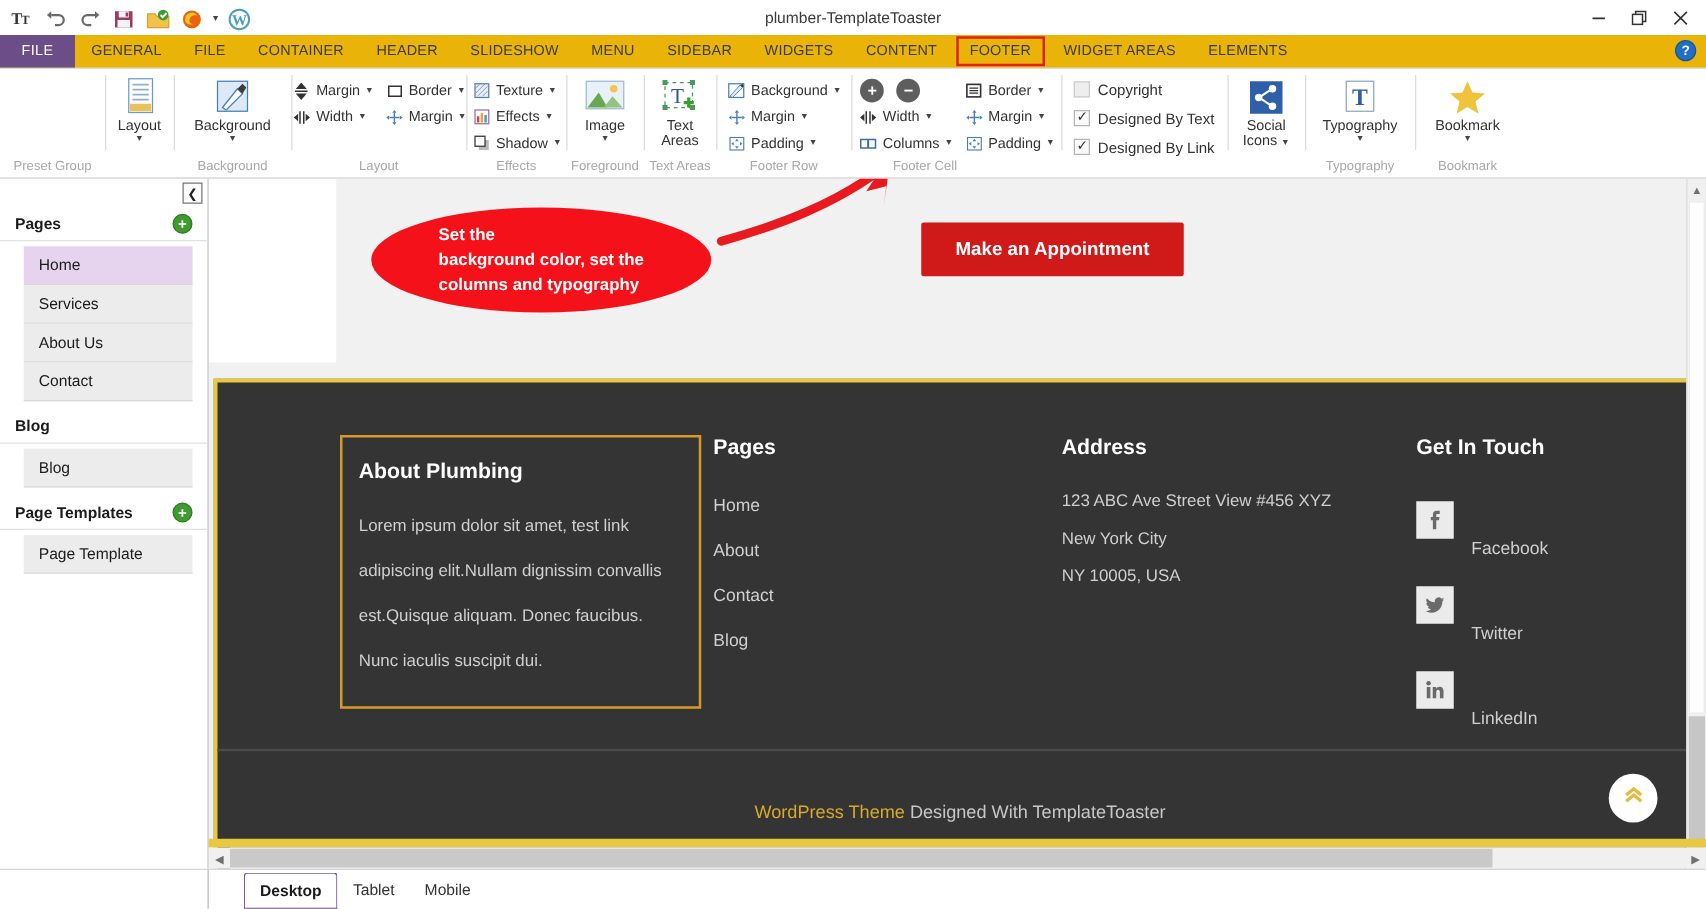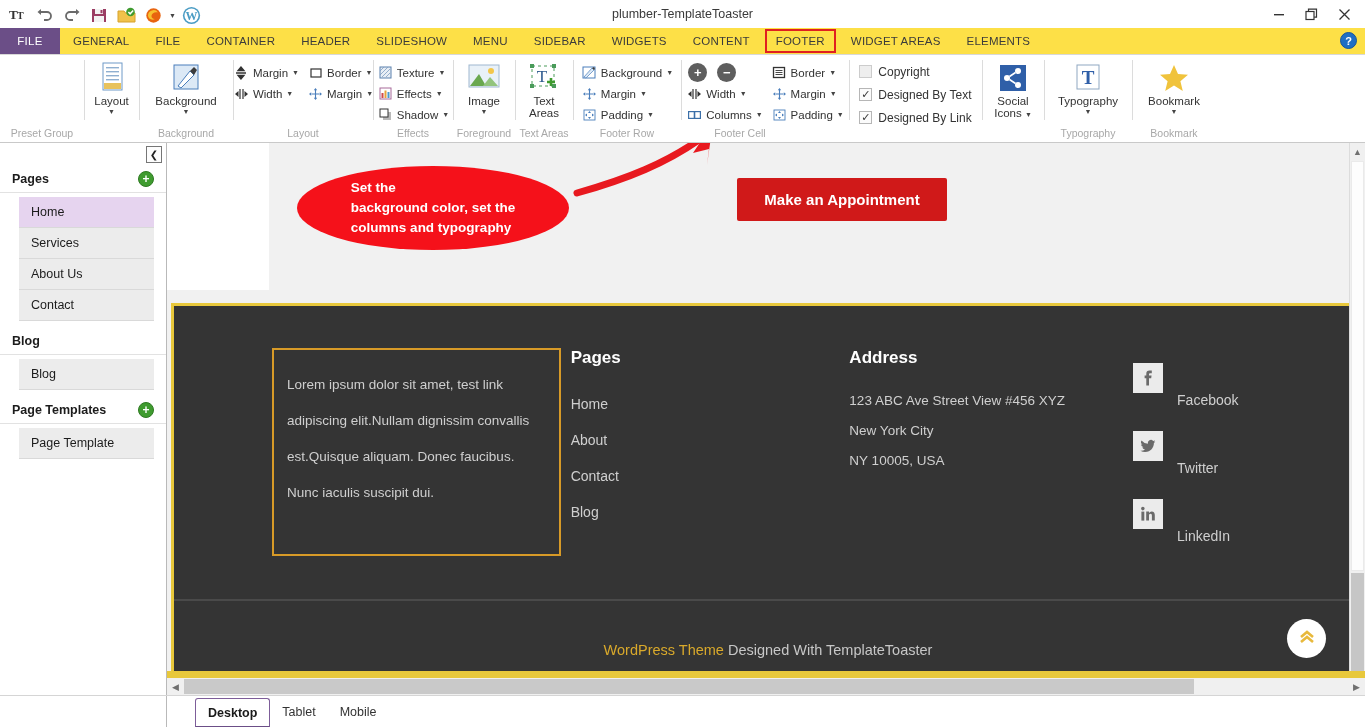--- a/index.html
+++ b/index.html
@@ -37,21 +37,21 @@
     display: flex; align-items: center; gap: 3px; z-index: 3;
   }
   .qat-btn {
     width: 24px; height: 24px; display: flex; align-items: center;
     justify-content: center;
   }
   .qat-caret { font-size: 7px; color: #444; margin: 0 1px; }
 
   
   .menubar {
-    height: 27px; background: #fde047;
+    height: 27px; background: #eab308;
     display: flex; align-items: stretch;
     border-bottom: 1px solid #d8d8d8;
     position: relative;
   }
   .tab-file {
     width: 60px; background: #6b4e87; color: #fff;
     display: flex; align-items: center; justify-content: center;
     font-size: 11.5px; letter-spacing: .3px;
   }
   .tab {
@@ -769,40 +769,42 @@
     <div class="canvas-top">
       <div class="white-left"></div>
       <div class="appt-btn">Make an Appointment</div>
     </div>
 
     <div class="footer-wrap">
       <div class="footer-main">
 
         <div class="fcol fcol-about">
           <div class="about-box">
+            <h4>About Plumbing</h4>
             <p>Lorem ipsum dolor sit amet, test link adipiscing elit.Nullam dignissim convallis est.Quisque aliquam. Donec faucibus. Nunc iaculis suscipit dui.</p>
           </div>
         </div>
 
         <div class="fcol fcol-pages">
           <h4>Pages</h4>
           <div class="flink">Home</div>
           <div class="flink">About</div>
           <div class="flink">Contact</div>
           <div class="flink">Blog</div>
         </div>
 
         <div class="fcol fcol-address">
           <h4>Address</h4>
           <div class="aline">123 ABC Ave Street View #456 XYZ</div>
           <div class="aline">New York City</div>
           <div class="aline">NY 10005, USA</div>
         </div>
 
         <div class="fcol fcol-touch">
+          <h4>Get In Touch</h4>
           <div class="social-row">
             <span class="social-ic">
               <svg width="18" height="18" viewBox="0 0 18 18">
                   <path d="M11 4.2 h1.8 V1.6 h-2.4 c-2 0-3.1 1.2-3.1 3.1 V6.6 H5.6 V9.2 H7.3 V16.4 H10 V9.2 h2.2 l.35-2.6 H10 V5.2 c0-.7.35-1 1-1z" fill="#6a6a6a"></path>
                 </svg>
             </span>
             <span class="nm">Facebook</span>
           </div>
           <div class="social-row">
             <span class="social-ic">

